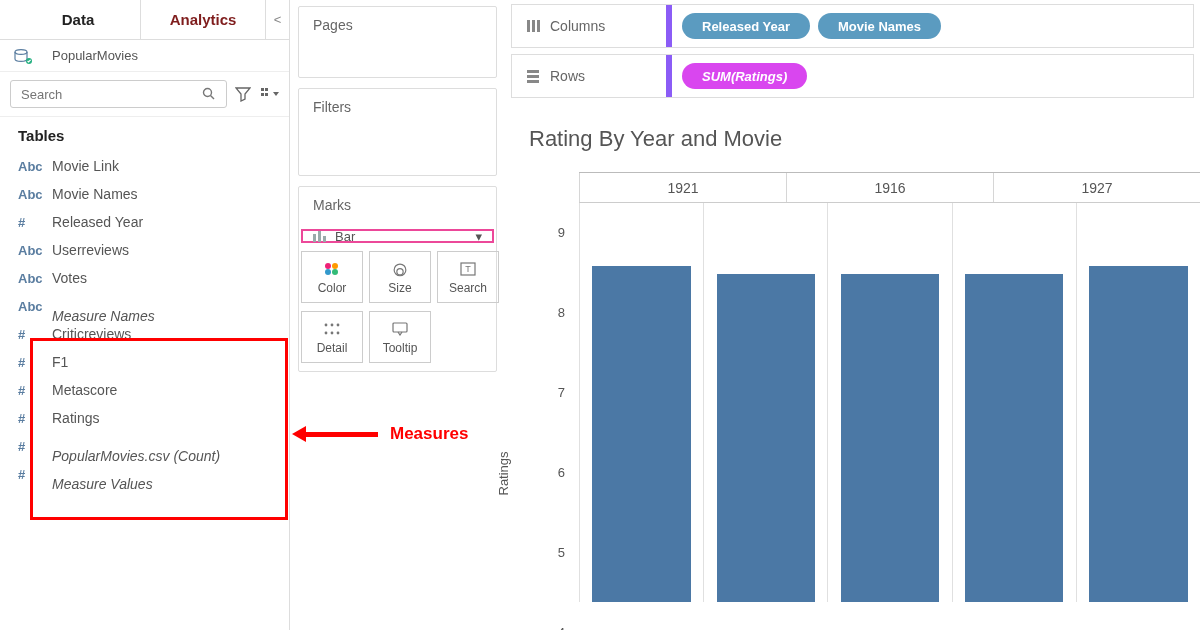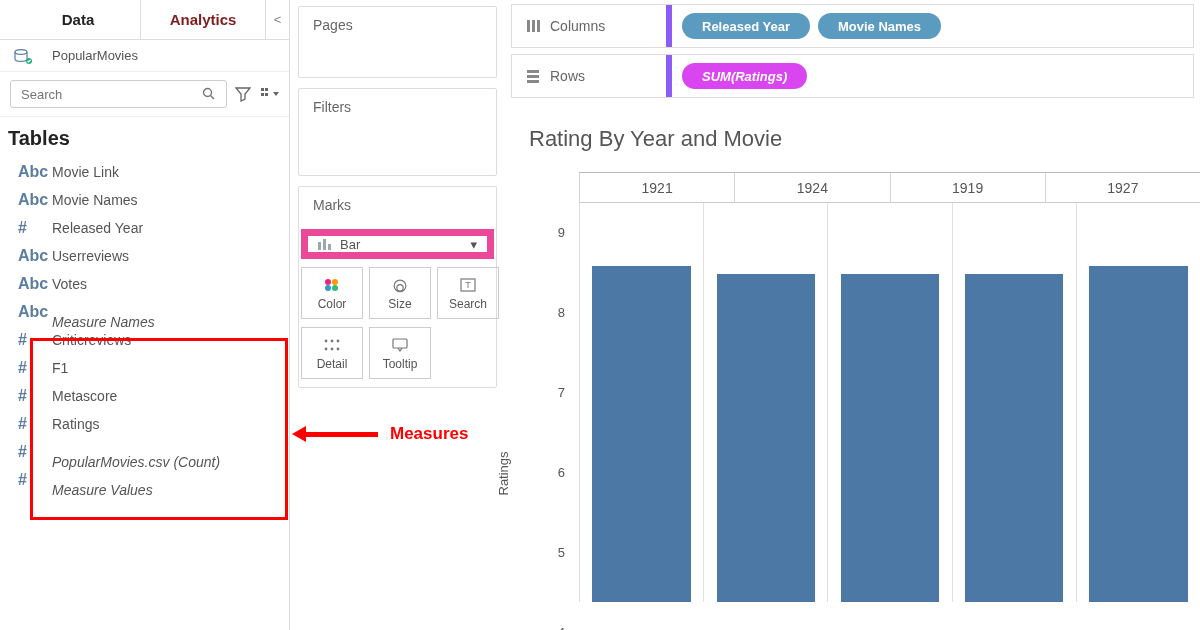--- a/index.html
+++ b/index.html
@@ -20,33 +20,33 @@
   .side-tabs { display: flex; height: 40px; border-bottom: 1px solid #ddd; }
   .side-tab { flex: 1; display: flex; align-items: center; justify-content: center; font-size: 15px; color: #7f1d1d; cursor: pointer; font-weight: bold; }
   .side-tab.active { font-weight: 700; color: #222; border-right: 1px solid #ddd; margin-left: 16px; }
   .collapse-caret { width: 24px; display: flex; align-items: center; justify-content: center; color: #888; border-left: 1px solid #ddd; }
   .ds-row { display: flex; align-items: center; gap: 20px; padding: 8px 14px; border-bottom: 1px solid #eee; color: #555; }
   .ds-icon { width: 18px; height: 14px; display: inline-block; }
   .search-row { display: flex; align-items: center; padding: 8px 10px; gap: 8px; border-bottom: 1px solid #eee; }
   .search-box { flex: 1; display: flex; align-items: center; border: 1px solid #ccc; border-radius: 3px; height: 28px; padding: 0 8px; color: #888; }
   .search-box input { border: 0; outline: 0; width: 100%; font-size: 13px; color: #6d28d9; background: transparent; }
   .mini-icon { color: #666; width: 18px; text-align: center; }
-  .tables-hdr { font-weight: 700; font-size: 20px; color: #222; padding: 10px 8px 6px; }
+  .tables-hdr { font-weight: 700; font-size: 15px; color: #222; padding: 10px 18px 6px; }
   .field-list { padding: 2px 0 8px; }
   .field { display: flex; align-items: center; height: 28px; padding: 0 18px; gap: 10px; cursor: pointer; }
-  .field .type { width: 24px; font-size: 16px; font-weight: 700; color: #5a7da0; font-family: "Segoe UI", Arial, sans-serif; }
+  .field .type { width: 24px; font-size: 13px; font-weight: 700; color: #5a7da0; font-family: "Segoe UI", Arial, sans-serif; }
   .field .type.num { color: #5a7da0; }
   .field .lbl { color: #555; font-size: 14px; }
   .field .lbl.italic { font-style: italic; margin-top: 20px; }
   .measures-box { position: absolute; left: 30px; top: 338px; width: 258px; height: 182px; border: 3px solid #f00; pointer-events: none; }
   
   .cards { width: 215px; padding: 6px 8px; display: flex; flex-direction: column; gap: 10px; }
   .card { border: 1px solid #ddd; border-radius: 2px; }
   .card-title { font-size: 14px; color: #666; padding: 10px 14px; }
-  .mark-select { display: flex; align-items: center; justify-content: space-between; border: 7px solid #ec4899; height: 30px; padding: 0 10px; color: #555; font-size: 13px; margin: 6px 2px 8px; }
+  .mark-select { display: flex; align-items: center; justify-content: space-between; border: 2px solid #ec4899; height: 14px; padding: 0 10px; color: #555; font-size: 13px; margin: 6px 2px 8px; }
   .mark-grid { display: grid; grid-template-columns: repeat(3, 62px); gap: 6px; padding: 0 2px 2px; }
   .mark-btn { border: 1px solid #ccc; height: 52px; display: flex; flex-direction: column; align-items: center; justify-content: center; gap: 3px; font-size: 12px; color: #555; cursor: pointer; }
   .mark-btn .mi { height: 18px; display: flex; align-items: center; justify-content: center; }
   .mark-grid2 { display: grid; grid-template-columns: repeat(3, 62px); gap: 6px; padding: 6px 2px 8px; }
   
   .main { flex: 1; display: flex; flex-direction: column; }
   .shelves { padding: 4px 6px; }
   .shelf { border: 1px solid #ddd; margin-bottom: 6px; display: flex; align-items: center; height: 44px; }
   .shelf-label { width: 160px; padding: 0 14px; display: flex; align-items: center; gap: 10px; color: #666; font-size: 14px; border-right: 6px solid #8b5cf6; height: 100%; }
   .shelf-body { display: flex; align-items: center; gap: 8px; padding: 0 10px; flex: 1; }
@@ -292,22 +292,21 @@
           <div class="y-tick" style="top: 110px;">8</div>
           <div class="y-tick" style="top: 190px;">7</div>
           <div class="y-tick" style="top: 270px;">6</div>
           <div class="y-tick" style="top: 350px;">5</div>
           <div class="y-tick" style="top: 430px;">4</div>
         </div>
       <div class="y-label">Ratings</div>
       <div class="plot">
         <div class="year-headers" id="year-headers">
             <div>1921</div>
-            <div>1924</div>
-            <div>1919</div>
+            <div>1916</div>
             <div>1927</div>
           </div>
         <div class="bars-area" id="bars-area">
             <div class="cell">
               <div class="bar" style="height: 336px;"></div>
             </div>
             <div class="cell">
               <div class="bar" style="height: 328px;"></div>
             </div>
             <div class="cell">

